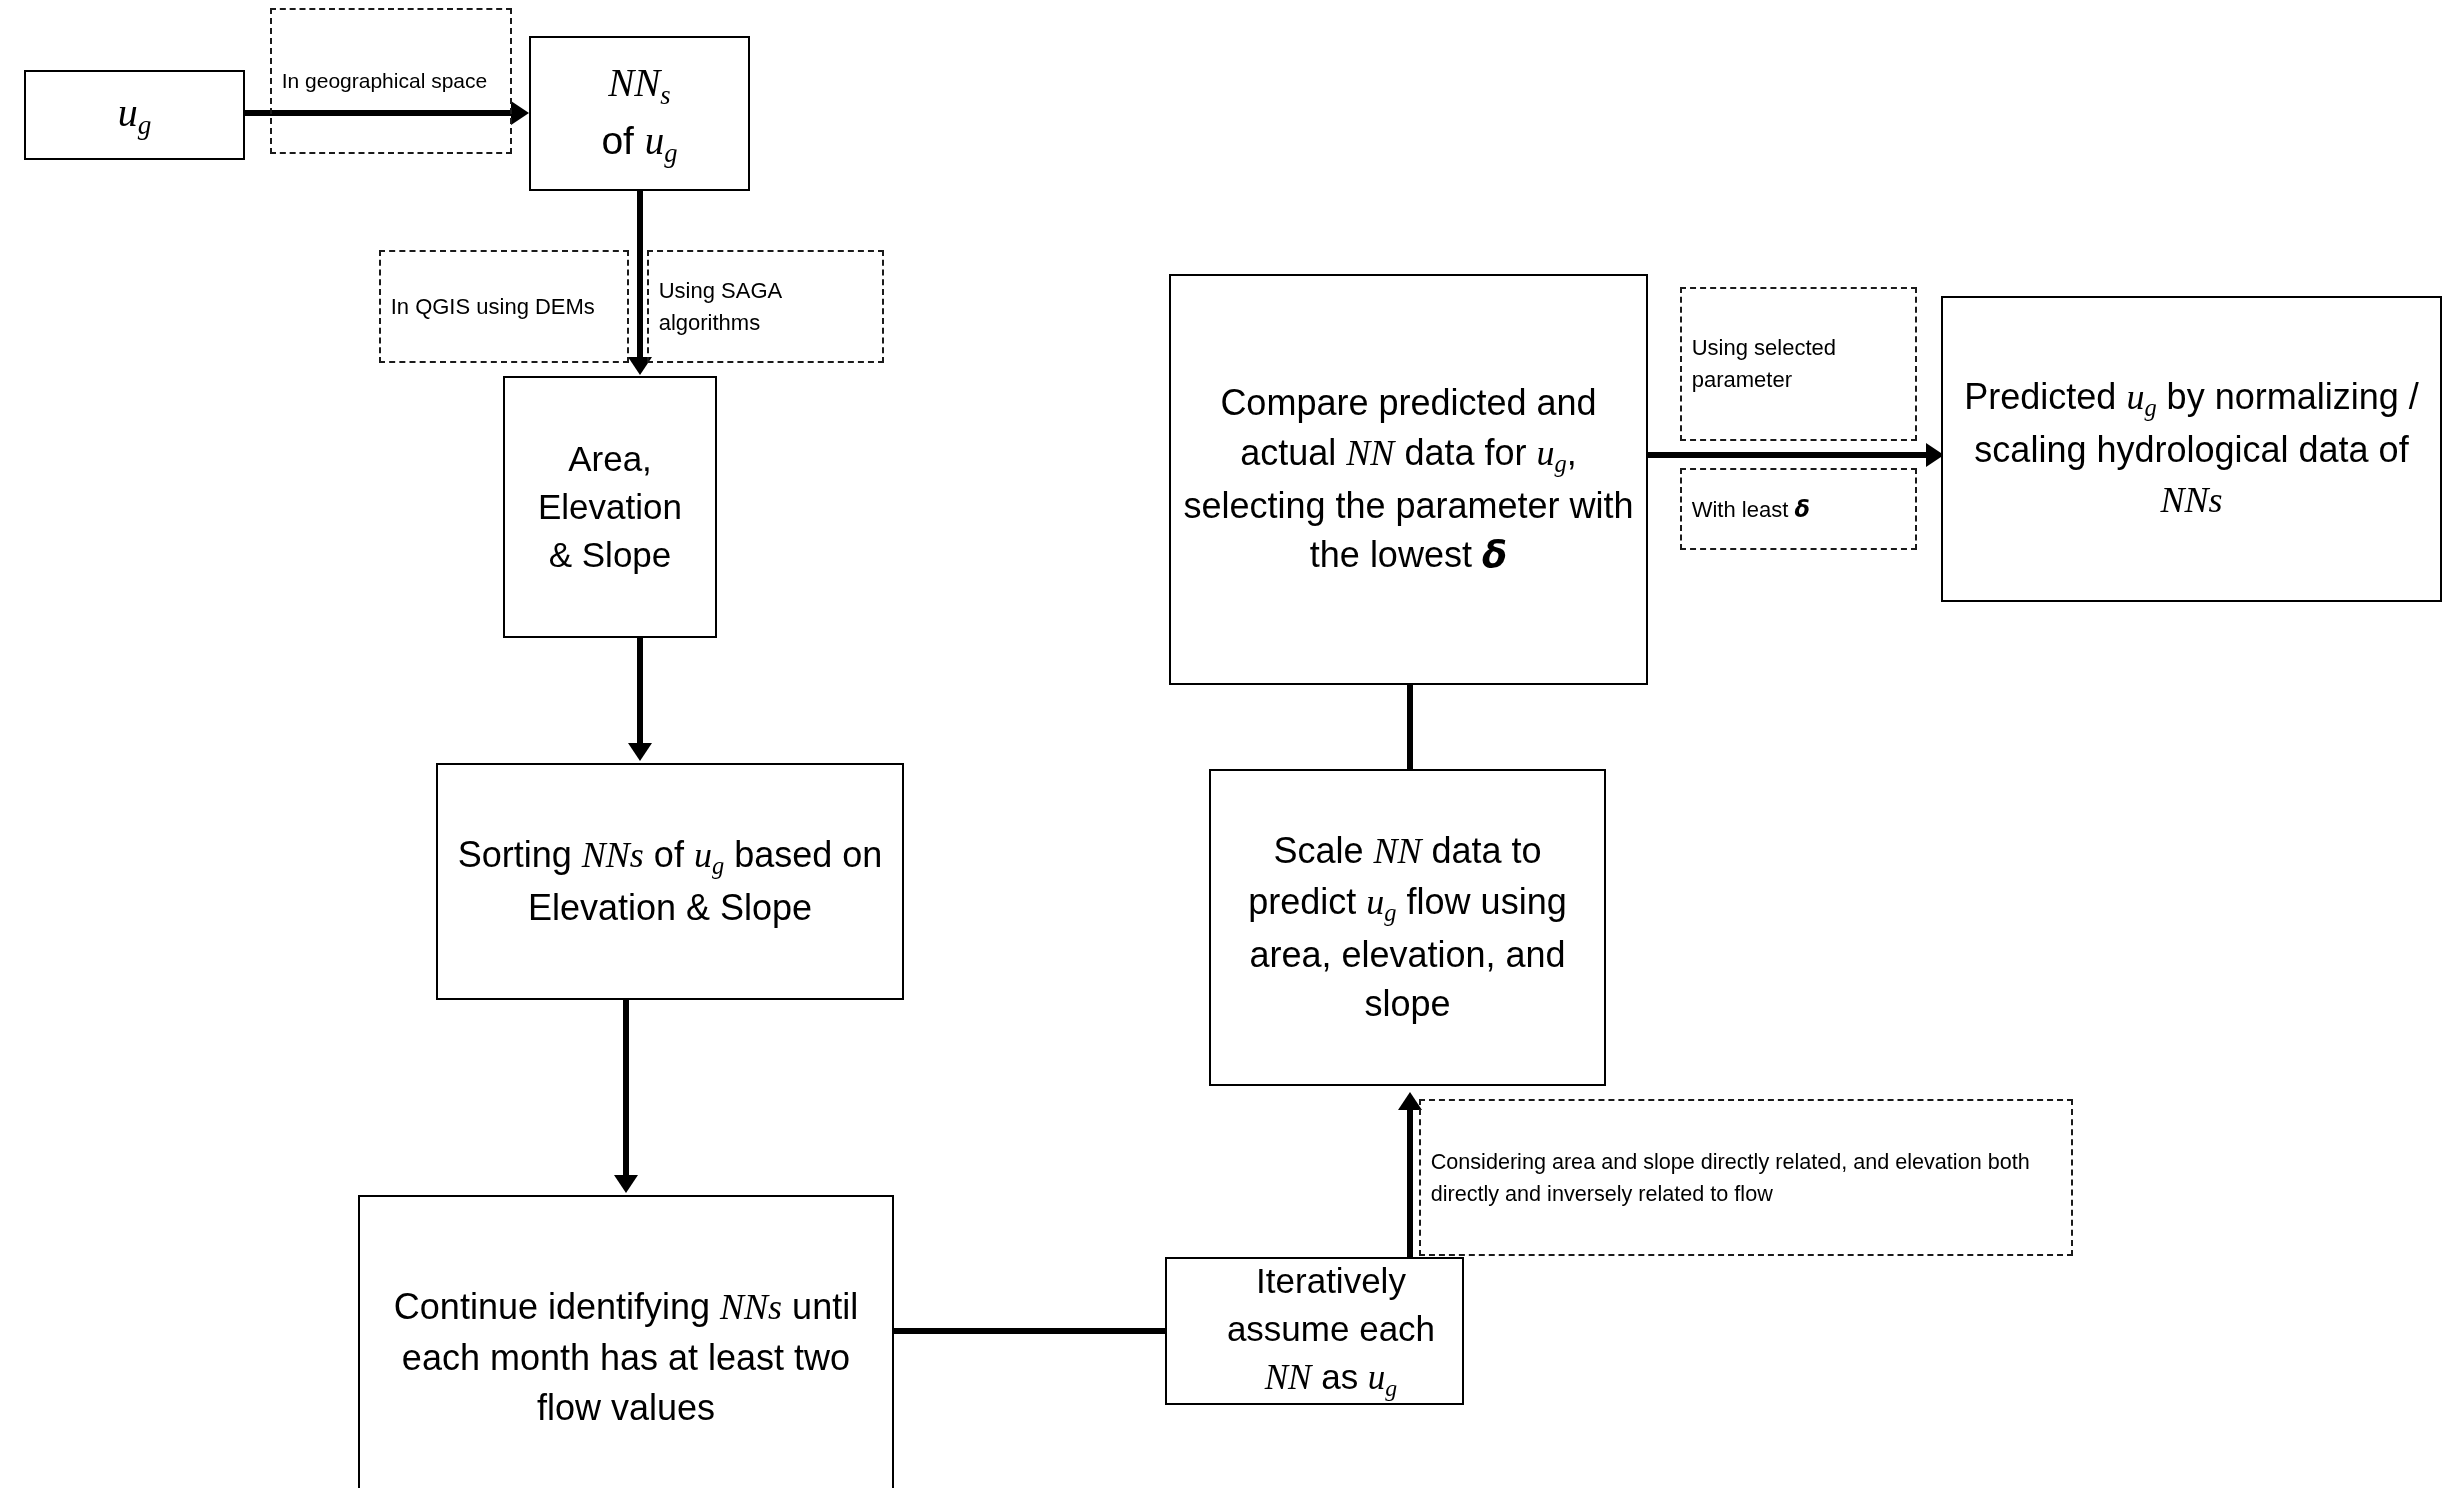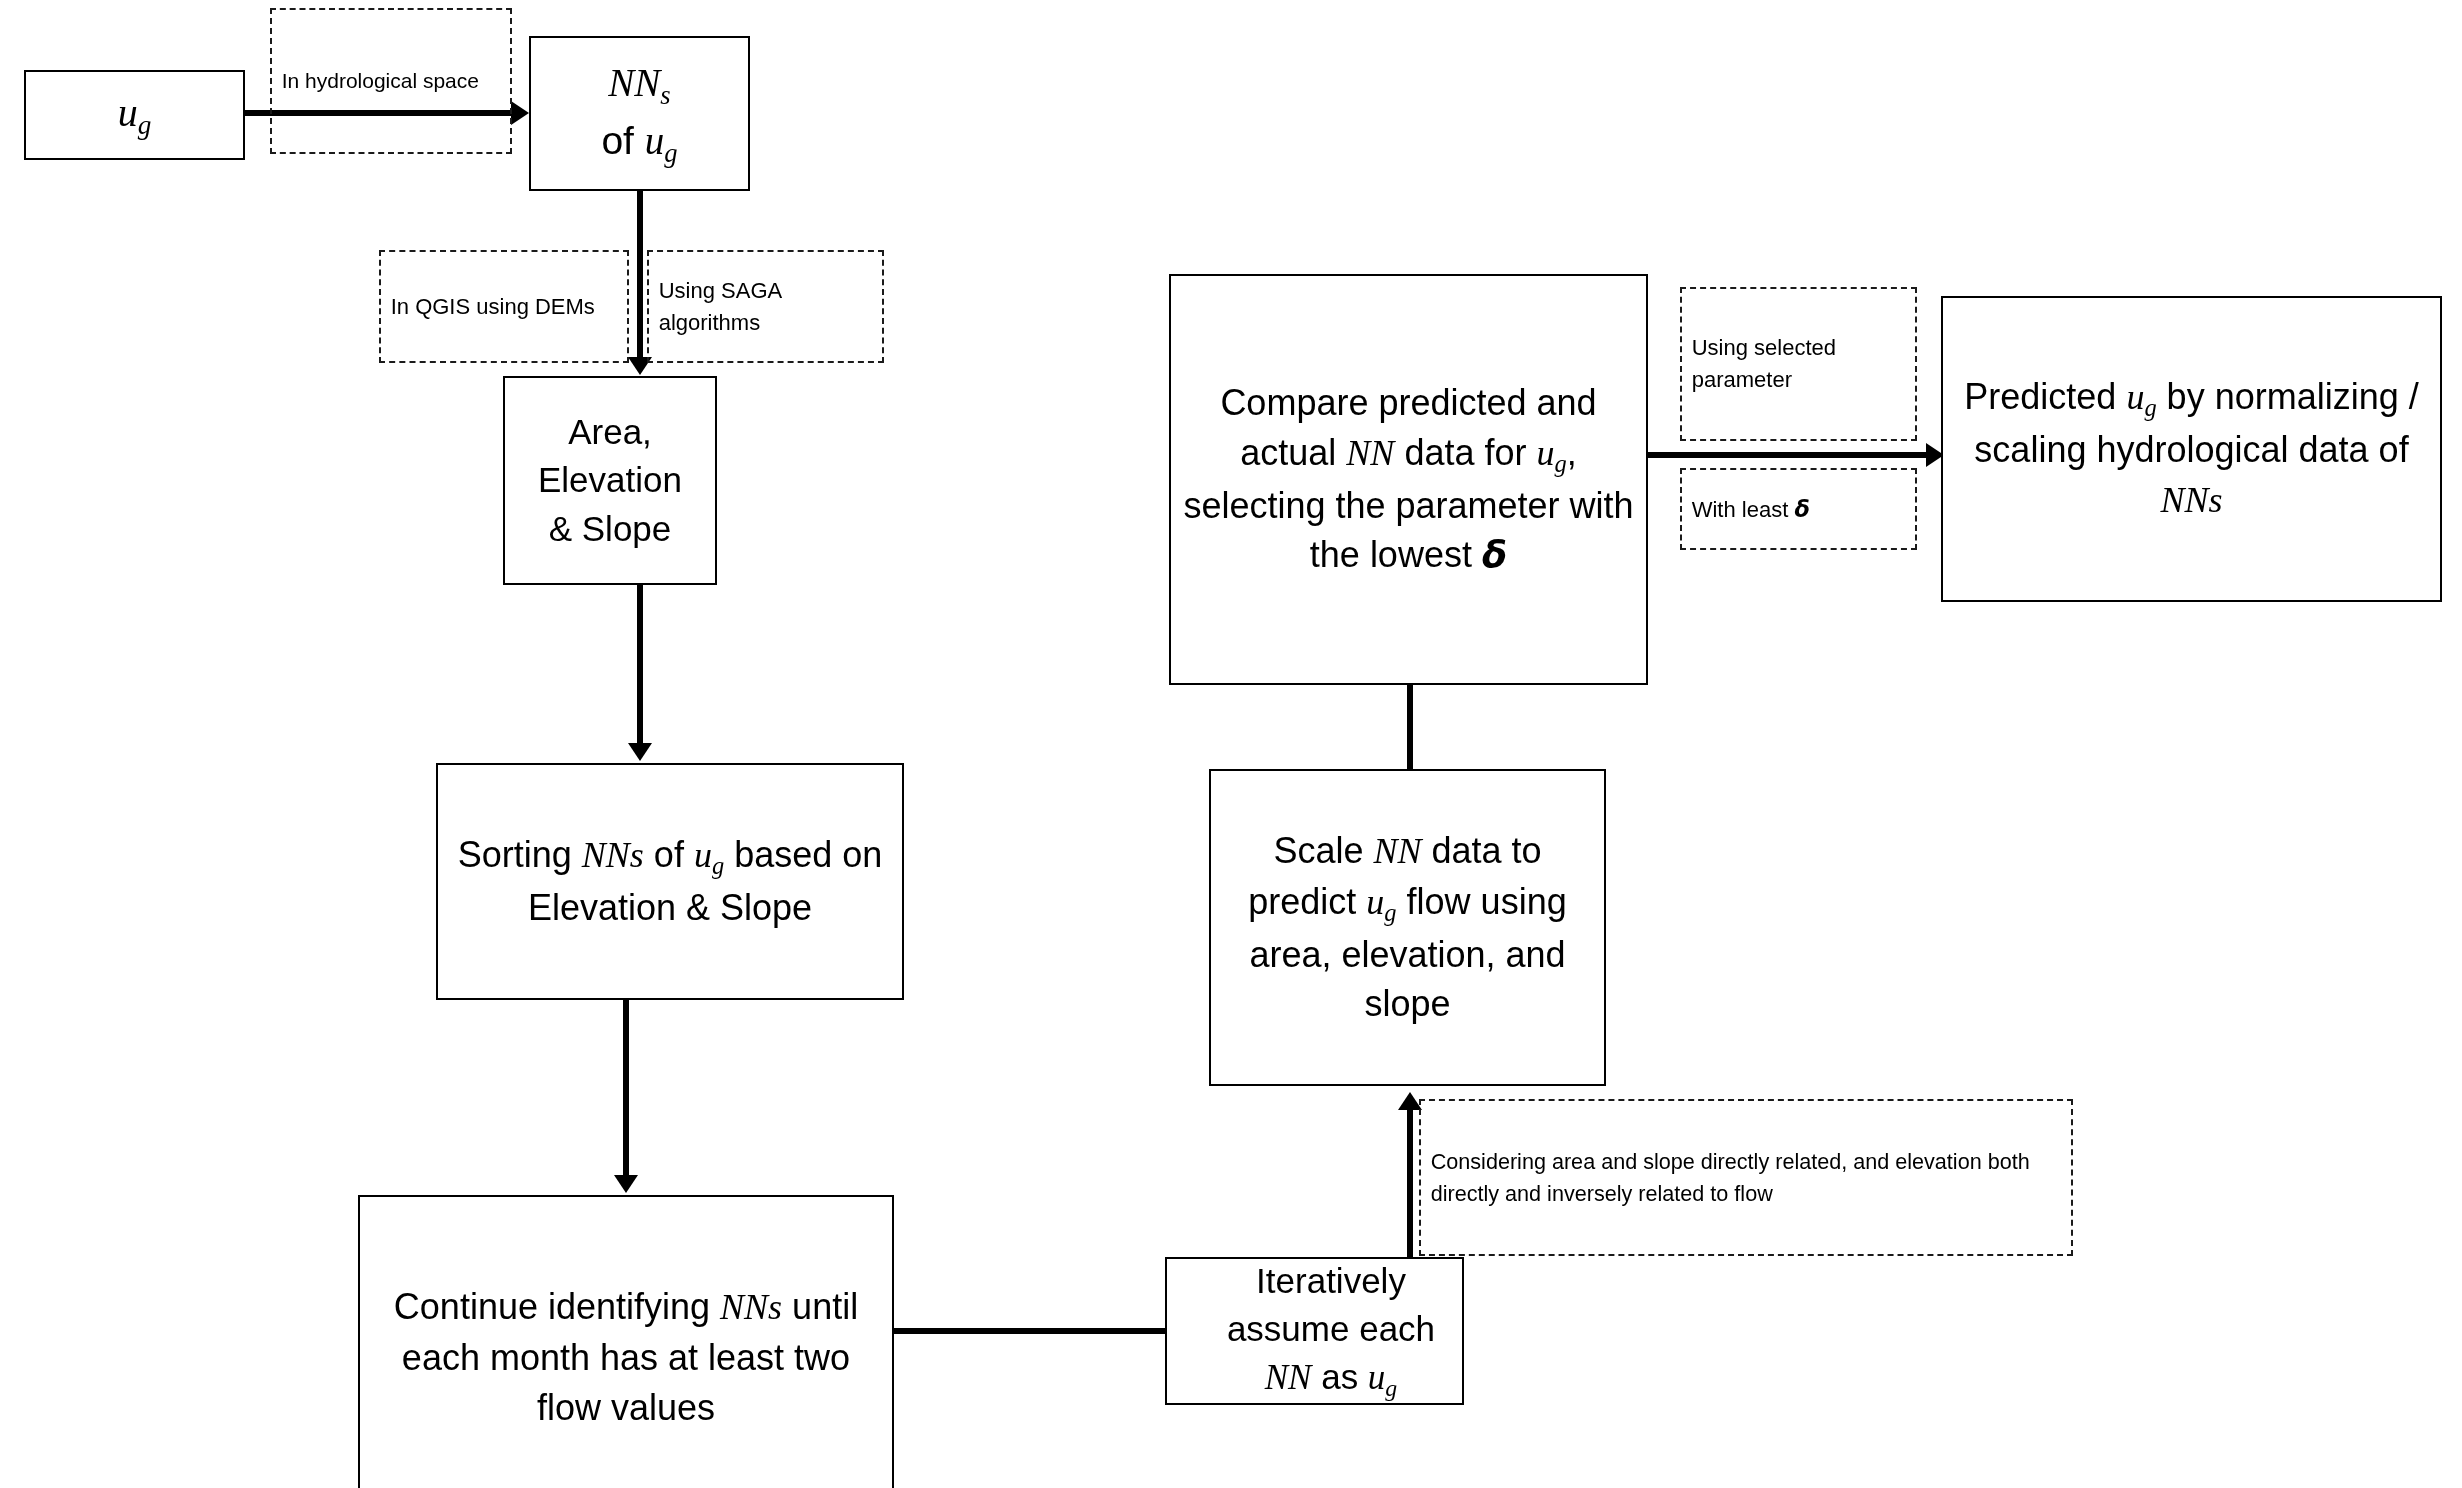--- a/index.html
+++ b/index.html
@@ -121,21 +121,21 @@
 
   <div class="node" style="left:24px; top:70px; width:221px; height:90px; font-size:40px;">
     <span class="inner"><span class="mi">u</span><span class="sub">g</span></span>
   </div>
 
   <div class="node" style="left:529px; top:36px; width:221px; height:155px; font-size:39px; flex-direction:column;">
     <span class="inner"><span class="mi">NN</span><span class="sub">s</span></span>
     <span class="inner">of <span class="mi">u</span><span class="sub">g</span></span>
   </div>
 
-  <div class="node" style="left:503px; top:376px; width:214px; height:209px; font-size:35px; flex-direction:column;">
+  <div class="node" style="left:503px; top:376px; width:214px; height:262px; font-size:35px; flex-direction:column;">
     <span class="inner">Area,</span>
     <span class="inner">Elevation</span>
     <span class="inner">&amp; Slope</span>
   </div>
 
   <div class="node" style="left:436px; top:763px; width:468px; height:237px; font-size:36px;">
     <span class="inner">Sorting <span class="mi">NNs</span> of <span class="mi">u</span><span class="sub">g</span> based on Elevation &amp; Slope</span>
   </div>
 
   <div class="node" style="left:358px; top:1195px; width:536px; height:325px; font-size:36px;">
@@ -152,21 +152,21 @@
 
   <div class="node" style="left:1169px; top:274px; width:479px; height:411px; font-size:36px;">
     <span class="inner">Compare predicted and actual <span class="mi">NN</span> data for <span class="mi">u</span><span class="sub">g</span>, selecting the parameter with the lowest <span class="delta">δ</span></span>
   </div>
 
   <div class="node" style="left:1941px; top:296px; width:501px; height:306px; font-size:36px;">
     <span class="inner">Predicted <span class="mi">u</span><span class="sub">g</span> by normalizing / scaling hydrological data of <span class="mi">NNs</span></span>
   </div>
 
   <div class="note" style="left:270px; top:8.3px; width:242px; height:146px; font-size:21px;">
-    <span class="inner">In hydrological space</span>
+    <span class="inner">In geographical space</span>
   </div>
 
   <div class="note" style="left:379px; top:250px; width:250px; height:113px; font-size:22px;">
     <span class="inner">In QGIS using DEMs</span>
   </div>
 
   <div class="note" style="left:647px; top:250px; width:237px; height:113px; font-size:22px;">
     <span class="inner">Using SAGA algorithms</span>
   </div>
 

